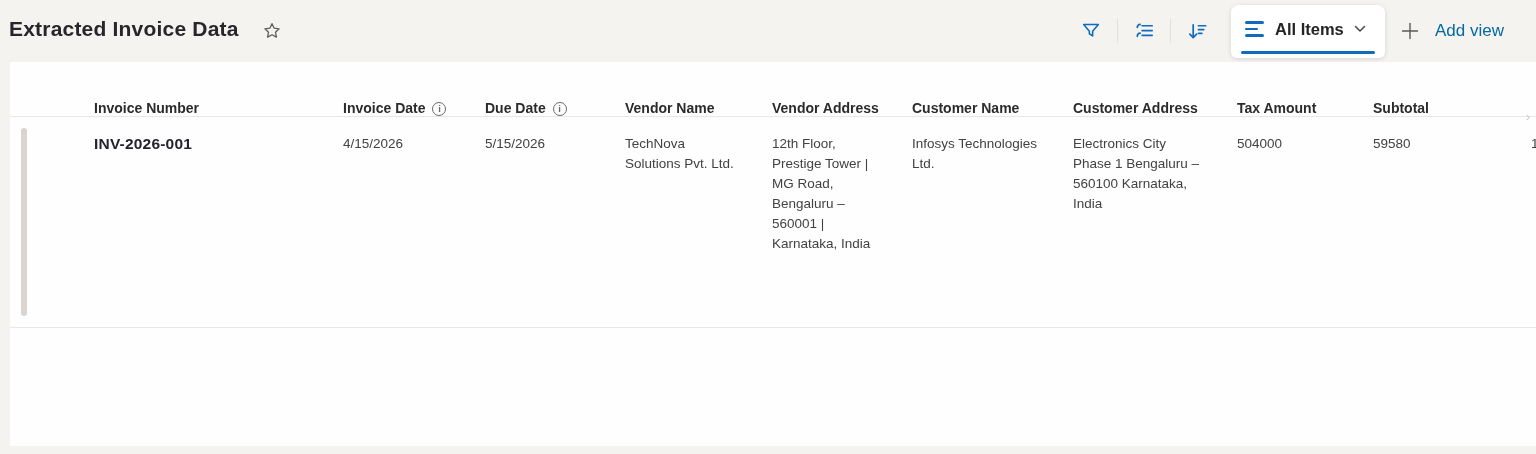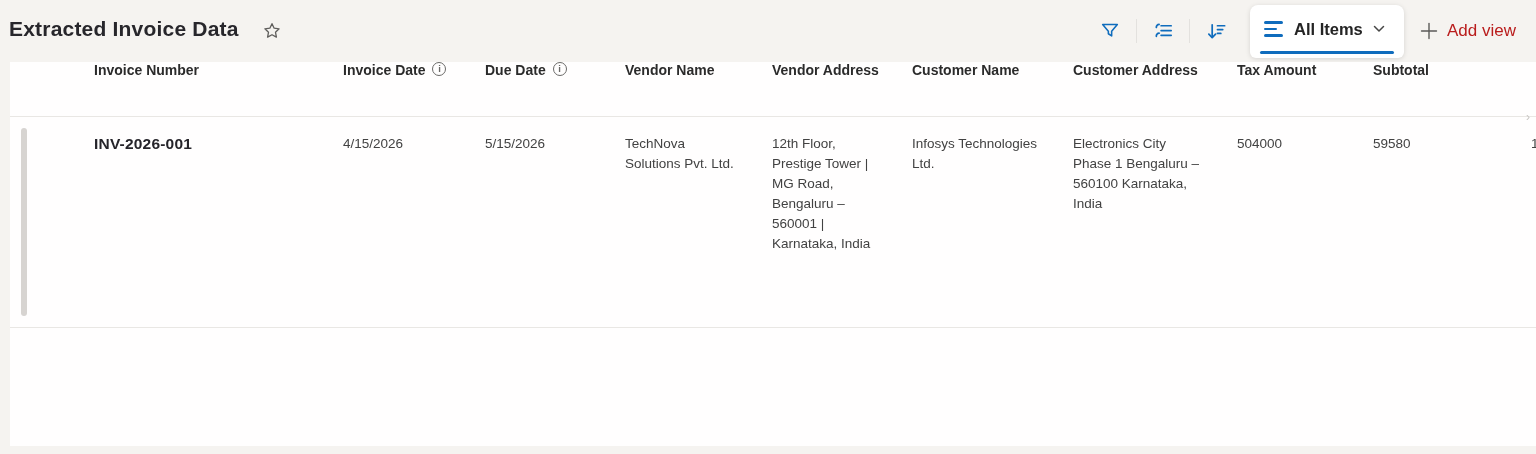--- a/index.html
+++ b/index.html
@@ -20,21 +20,21 @@
     position:absolute; left:9px; top:17px;
     font-size:21px; font-weight:700; color:#27262b; letter-spacing:.2px;
   }
   .star-btn {
     position:absolute; left:260px; top:19px; width:24px; height:24px;
     display:flex; align-items:center; justify-content:center; cursor:pointer;
     background:none; border:none;
   }
 
   .toolbar {
-    position:absolute; right:8px; top:0; height:62px;
+    position:absolute; right:0; top:0; height:62px;
     display:flex; align-items:center;
   }
   .icon-btn {
     width:40px; height:40px; display:flex; align-items:center; justify-content:center;
     background:none; border:none; cursor:pointer; border-radius:4px;
   }
   .tb-sep { width:1px; height:24px; background:#e3e1de; margin:0 6px; }
 
   .view-tab {
     position:relative; margin-left:14px;
@@ -49,40 +49,40 @@
   .view-tab .hamburger i:nth-child(1){ width:19px; }
   .view-tab .hamburger i:nth-child(2){ width:13px; }
   .view-tab .hamburger i:nth-child(3){ width:19px; }
   .view-tab-label { font-size:16.5px; font-weight:700; color:#242424; margin-right:10px; }
   .tab-underline {
     position:absolute; left:10px; right:10px; bottom:4px; height:3px;
     background:#0f6cbd; border-radius:2px;
   }
 
   .add-view-btn {
-    margin:0 12px 0 16px; display:flex; align-items:center; gap:9px;
+    margin:0 32px 0 16px; display:flex; align-items:center; gap:16px;
     background:none; border:none; cursor:pointer;
     font-family:"Liberation Sans", sans-serif;
-    font-size:17px; color:#b91c1c;
+    font-size:17px; color:#0369a1;
   }
 
   
   .card {
     position:absolute; left:10px; top:62px; right:0; bottom:8px;
     background:#fffefe;
   }
   .grid-row {
     display:grid;
     grid-template-columns:323px 142px 140px 147px 140px 161px 164px 136px 163px minmax(0,1fr);
   }
   .header-row {
     height:55px; border-bottom:1px solid #e9e7e4;
   }
   .header-cell {
-    display:flex; align-items:flex-start; gap:7px;
+    display:flex; align-items:flex-end; gap:7px;
     padding-left:10px; padding-right:20px;
     font-size:14px; font-weight:700; color:#2b2b2b;
     cursor:pointer; overflow:hidden; white-space:nowrap;
   }
   .header-cell.first { padding-left:84px; }
   .info-icon {
     flex:0 0 auto; width:14px; height:14px; border:1px solid #6b6a68; border-radius:50%;
     display:flex; align-items:center; justify-content:center;
     font-size:9.5px; color:#6b6a68; font-style:normal; line-height:1;
   }

